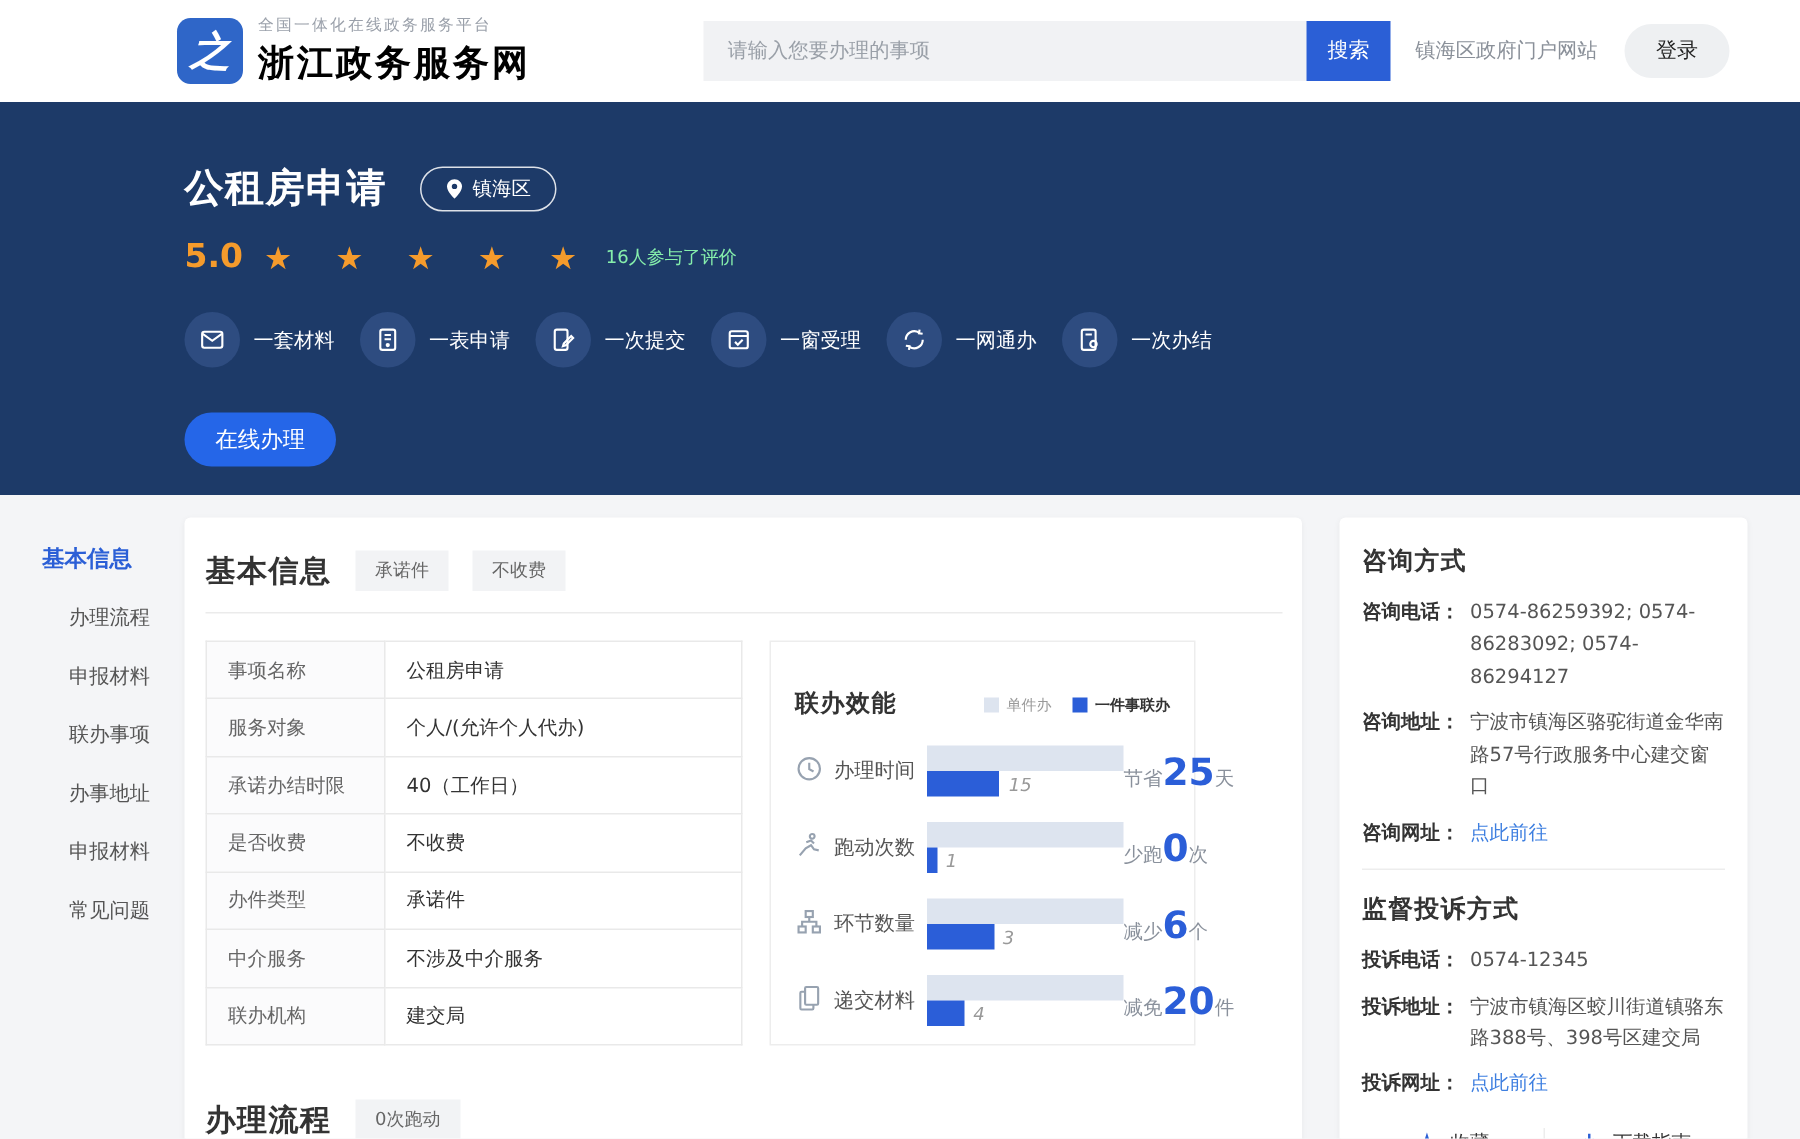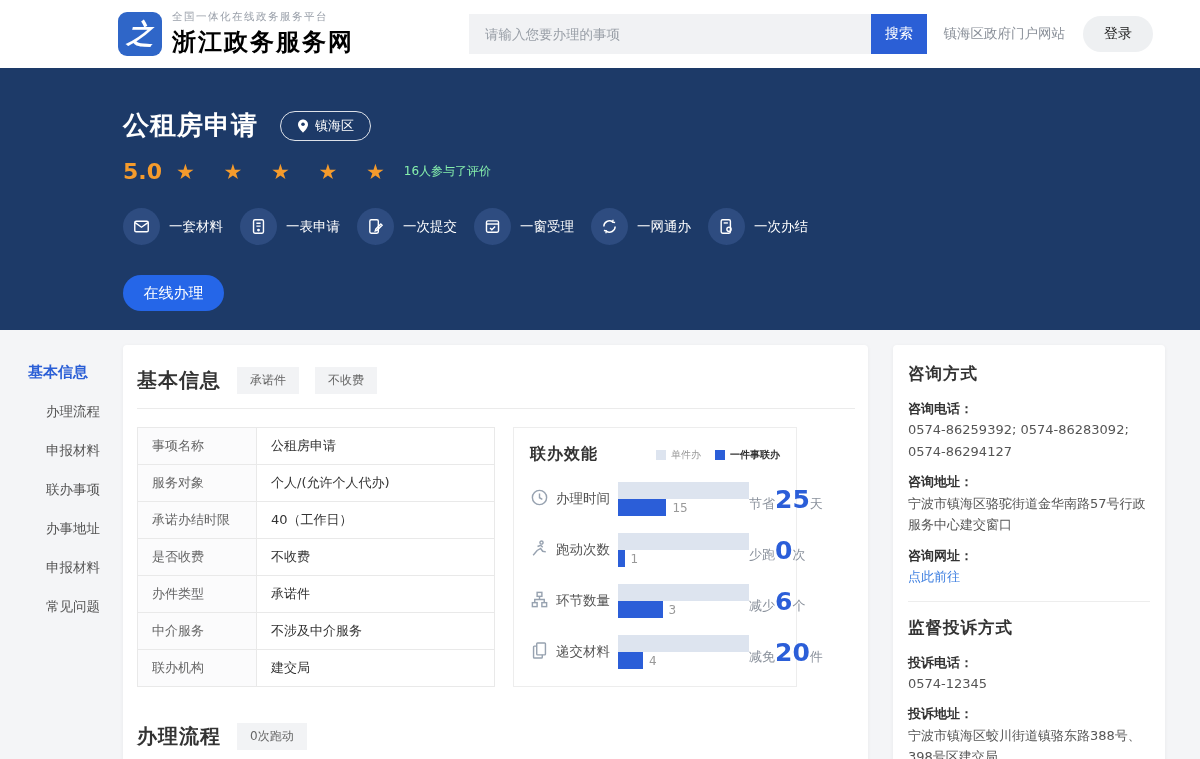--- a/index.html
+++ b/index.html
@@ -60,47 +60,47 @@
   .sec-title { font-size:20px; font-weight:bold; color:#333; letter-spacing:1px; }
   .sec-badge { background:#f2f3f5; color:#666; font-size:12px; padding:5px 13px; margin-left:16px; }
   .sec-divider { border-bottom:1px solid #ebebeb; margin-top:14px; }
   .columns { display:flex; margin-top:18px; }
   .info-table { width:358px; border-collapse:collapse; }
   .info-table td { border:1px solid #e9e9e9; font-size:13px; padding:9px 14px; height:36px; }
   .info-table td.lbl { width:119px; color:#666; background:#fbfbfc; }
   .info-table td.val { color:#333; }
 
   
-  .eff-box { width:284px; margin-left:18px; border:1px solid #ededed; padding:16px 16px 12px 16px; }
+  .eff-box { width:284px; margin-left:18px; border:1px solid #ededed; padding:31px 16px 12px 16px; }
   .eff-head { display:flex; align-items:center; }
   .eff-title { font-size:16px; font-weight:bold; color:#333; letter-spacing:1px; }
   .legend { margin-left:auto; display:flex; align-items:center; }
   .legend-item { display:flex; align-items:center; margin-left:14px; }
   .legend-sw { width:10px; height:10px; }
   .legend-lb { font-size:10px; margin-left:5px; }
   .legend-item.muted .legend-lb { color:#999; }
   .legend-item.strong .legend-lb { color:#333; font-weight:bold; }
   .eff-row { display:flex; align-items:center; margin-top:17px; }
   .eff-ic { width:20px; flex-shrink:0; }
   .eff-lbl { font-size:13.5px; color:#555; width:62px; margin-left:6px; flex-shrink:0; }
-  .bar-track { width:131px; flex-shrink:0; }
+  .bar-track { width:131px; flex-shrink:0;font-style:italic; }
   .bar-gray { height:17px; background:#dde4ef; width:100%; }
   .bar-blue-row { display:flex; align-items:center; }
   .bar-blue { height:17px; background:#2b5ed8; }
   .bar-val { font-size:12px; color:#999; margin-left:6px; }
   .eff-stat { margin-left:auto; white-space:nowrap; }
   .stat-pre,.stat-suf { font-size:13px; color:#8a919c; }
   .stat-num { font-size:25px; font-weight:bold; color:#2b5ed8; }
 
   
   .process-sec { margin-top:36px; }
 
   
   .rc-title { font-size:16.5px; font-weight:bold; color:#333; margin-bottom:13px; letter-spacing:1px; }
-  .rc-row { display:flex; margin-bottom:9px;flex-direction:column; }
+  .rc-row { display:flex; margin-bottom:9px; }
   .rc-lbl { font-size:13px; font-weight:bold; color:#333; width:72px; flex-shrink:0; line-height:1.65; }
   .rc-val { font-size:13px; color:#555; line-height:1.65; }
   .rc-link { color:#3e7fe0; cursor:pointer; }
   .rc-divider { border-bottom:1px solid #ededed; margin:13px 0 15px 0; }
   .rc-actions { display:flex; margin-top:18px; padding-bottom:14px; border-bottom:1px solid #ededed; }
   .rc-action { flex:1; display:flex; align-items:center; justify-content:center; cursor:pointer; }
   .rc-action + .rc-action { border-left:1px solid #ededed; }
   .rc-action .star-glyph { color:#2b5fd6; font-size:17px; margin-right:8px; }
   .rc-action svg { margin-right:8px; }
   .rc-action-lb { font-size:13px; color:#333; }

